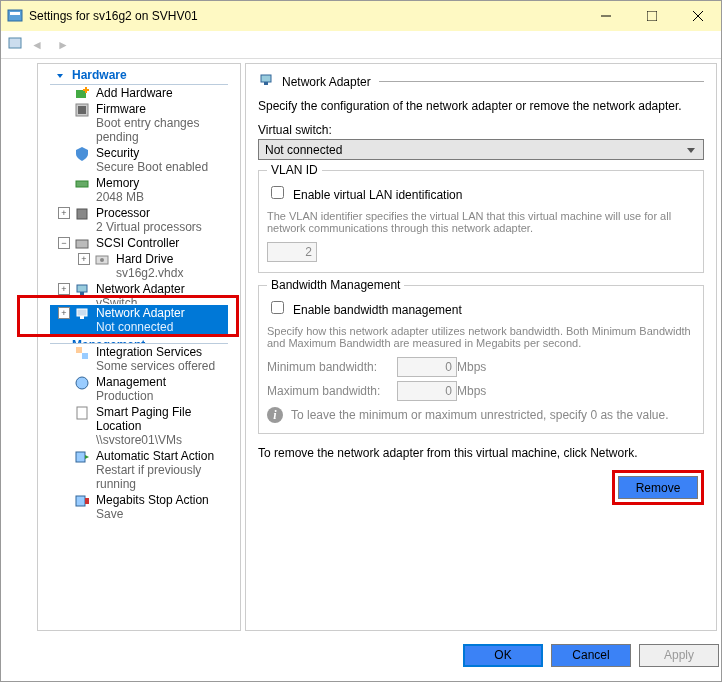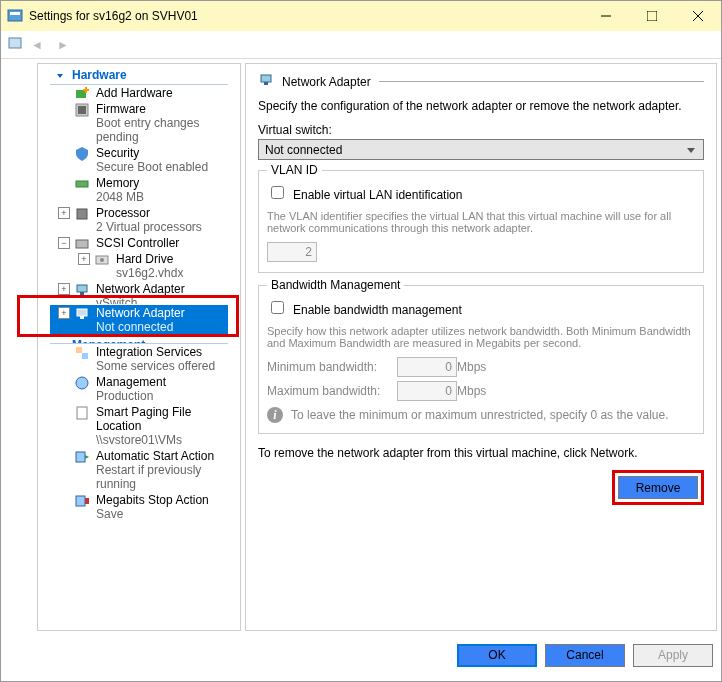--- a/index.html
+++ b/index.html
@@ -52,21 +52,21 @@
 .numrow input { width: 60px; height: 20px; text-align: right; padding: 0 4px; border: 1px solid #bbb; background: #f5f5f5; color: #888; }
 .info-row { display: flex; align-items: center; gap: 8px; color: #888; font-size: 11px; margin-top: 6px; }
 .info-row .info-ico { width: 16px; height: 16px; border-radius: 8px; background: #9a9a9a; color: #fff; text-align: center; line-height: 16px; font-weight: bold; font-style: italic; font-family: Georgia, serif; }
 
 .remove-row { display: flex; justify-content: flex-end; margin-top: 10px; }
 .btn { min-width: 80px; height: 23px; border: 1px solid #7a7a7a; background: #3b82f6; padding: 0 14px; display: inline-flex; align-items: center; justify-content: center; }
 .btn.primary { border: 2px solid #0078d7; }
 .btn.disabled { color: #9a9a9a; background: #efefef; }
 .highlight-remove { border: 3px solid #d00; padding: 3px; display: inline-block; }
 
-.footer { height: 40px; display: flex; align-items: center; justify-content: flex-end; gap: 8px; padding: 0 8px; }
+.footer { height: 40px; display: flex; align-items: center; justify-content: flex-end; gap: 8px; padding: 0 2px; }
 </style>
 </head>
 <body>
 
 <div class="titlebar">
   <span class="tb-icon">
     <svg viewBox="0 0 16 16">
         <rect x="1" y="2" width="14" height="11" fill="#5aa0d8" stroke="#2a6aa0"></rect>
         <rect x="3" y="4" width="10" height="3" fill="#fff"></rect>
       </svg>

